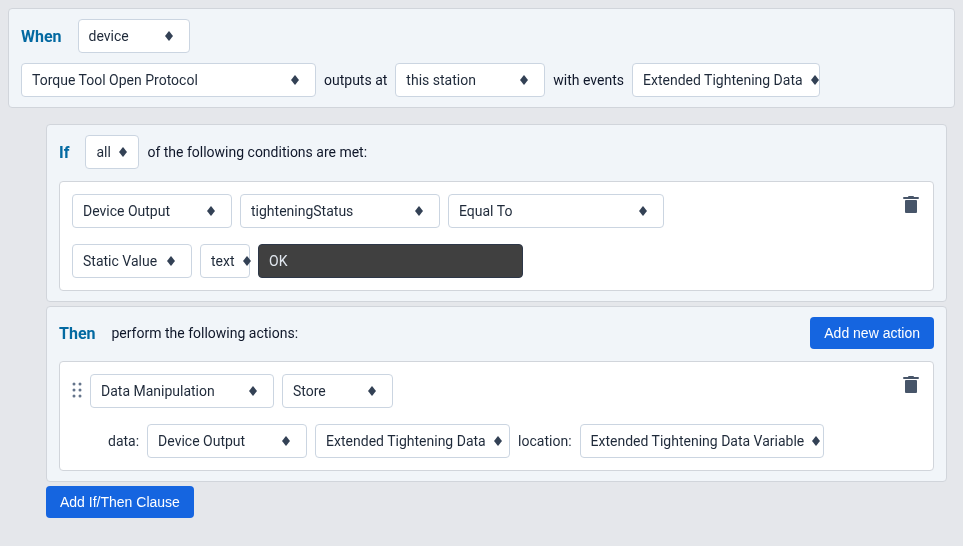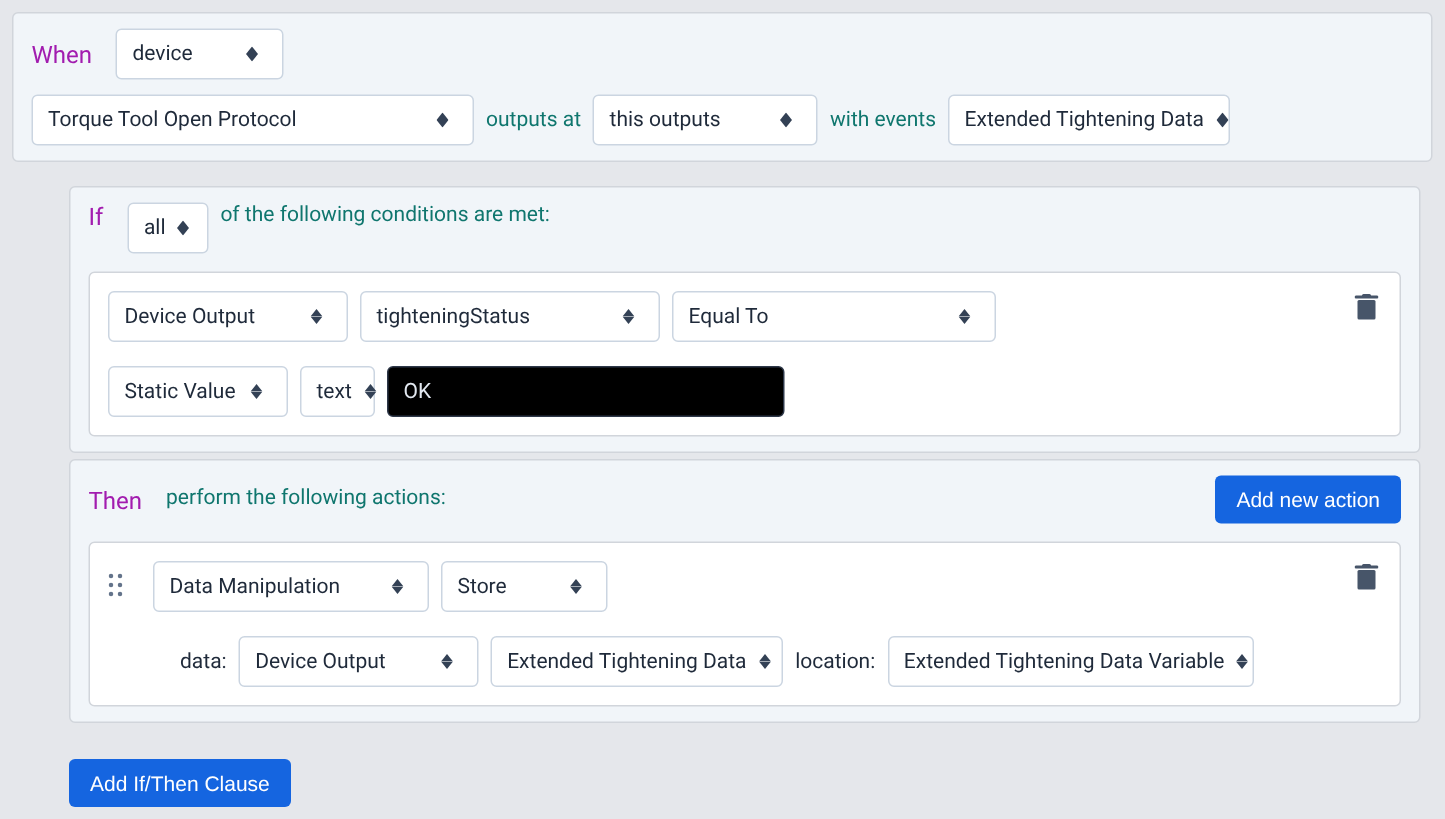--- a/index.html
+++ b/index.html
@@ -18,58 +18,58 @@
       border: 1px solid #d1d5db;
       border-radius: 4px;
       padding: 10px 12px;
     }
     
     .when-panel {
       margin-bottom: 16px;
     }
     
     .section-title {
-      font-weight: 400;
+      font-weight: 700;
       font-size: 16px;
       margin-right: 8px;
-      color: #a21caf;
+      color: #0369a1;
     }
     
     .row {
       display: flex;
       align-items: center;
       flex-wrap: wrap;
       gap: 8px;
       margin-bottom: 10px;
     }
     .row:last-child { margin-bottom: 0; }
     
     .muted {
-      color: #0f766e;
+      color: #0f172a;
       font-size: 14px;
     }
     
     .select {
       display: inline-flex;
       align-items: center;
       justify-content: space-between;
       background: #fff;
       border: 1px solid #cbd5e1;
       border-radius: 4px;
       padding: 6px 16px 6px 10px;
       font-size: 14px;
       cursor: pointer;
       gap: 8px;
       min-height: 34px;
       color: #1f2a3a;
     }
     .select-value { white-space: nowrap; }
     
     .dark-input {
-      background: #000000;
+      background: #404040;
       border: 1px solid #2d3748;
       border-radius: 4px;
       padding: 6px 10px;
       color: #e2e8f0;
       font-size: 14px;
       min-height: 34px;
       display: inline-flex;
       align-items: center;
     }
     
@@ -97,42 +97,42 @@
     
     .clause-header {
       display: flex;
       align-items: center;
       justify-content: space-between;
       margin-bottom: 12px;
       gap: 8px;
     }
     .clause-header-left {
       display: flex;
-      align-items: flex-start;
+      align-items: center;
       gap: 8px;
     }
     
     .btn-primary {
       background: #1565e0;
       color: #fff;
       border: none;
       border-radius: 4px;
       padding: 8px 14px;
       font-size: 14px;
       cursor: pointer;
     }
     
     .condition-box {
       background: #fff;
       border: 1px solid #d1d5db;
       border-radius: 4px;
       padding: 12px;
       display: flex;
       align-items: flex-start;
-      gap: 20px;
+      gap: 8px;
     }
     .condition-content {
       display: flex;
       flex-wrap: wrap;
       gap: 8px;
       flex: 1;
       align-items: center;
     }
     
     .delete-btn {
@@ -154,21 +154,21 @@
       color: #1f2a3a;
       font-size: 14px;
     }
     
     .indent {
       margin-left: 18px;
     }
     
     .bottom-btn-wrap {
       margin-left: 38px;
-      margin-top: 24px;
+      margin-top: 4px;
       text-decoration: underline;
     }
     
     .w-device { width: 112px; }
     .w-protocol { width: 295px; }
     .w-station { width: 150px; }
     .w-events { width: 188px; }
     .w-all { width: 54px; }
     .w-devout { width: 160px; }
     .w-ts { width: 200px; }
@@ -207,21 +207,21 @@
         <svg width="8" height="5" viewBox="0 0 8 5">
             <path d="M4 0 L8 5 L0 5 Z" fill="#334155"></path>
           </svg>
         <svg width="8" height="5" viewBox="0 0 8 5">
             <path d="M4 5 L8 0 L0 0 Z" fill="#334155"></path>
           </svg>
       </span>
     </div>
     <span class="muted">outputs at</span>
     <div class="select w-station">
-      <span class="select-value">this outputs</span>
+      <span class="select-value">this station</span>
       <span class="chev">
         <svg width="8" height="5" viewBox="0 0 8 5">
             <path d="M4 0 L8 5 L0 5 Z" fill="#334155"></path>
           </svg>
         <svg width="8" height="5" viewBox="0 0 8 5">
             <path d="M4 5 L8 0 L0 0 Z" fill="#334155"></path>
           </svg>
       </span>
     </div>
     <span class="muted">with events</span>

